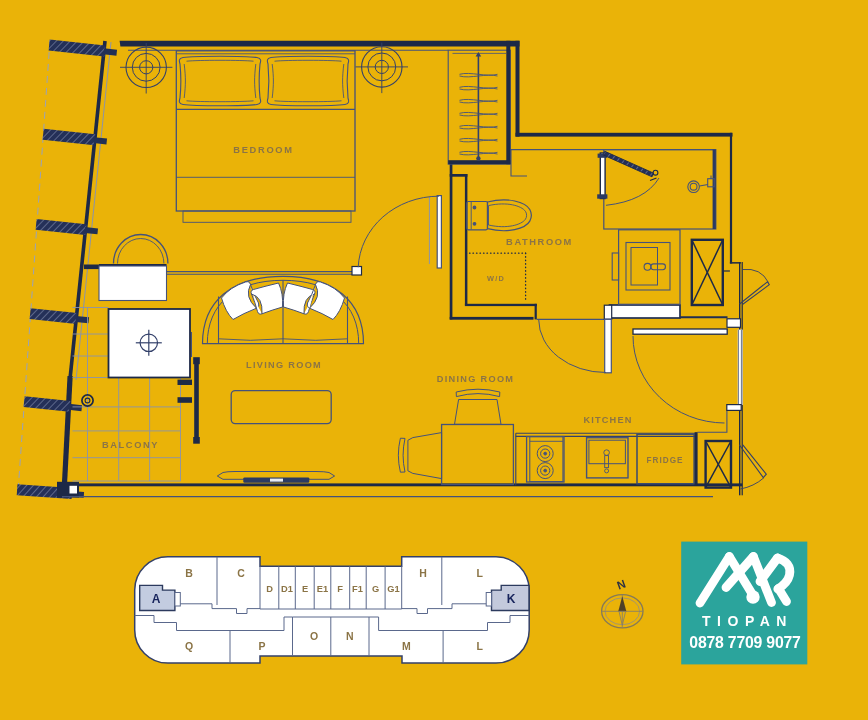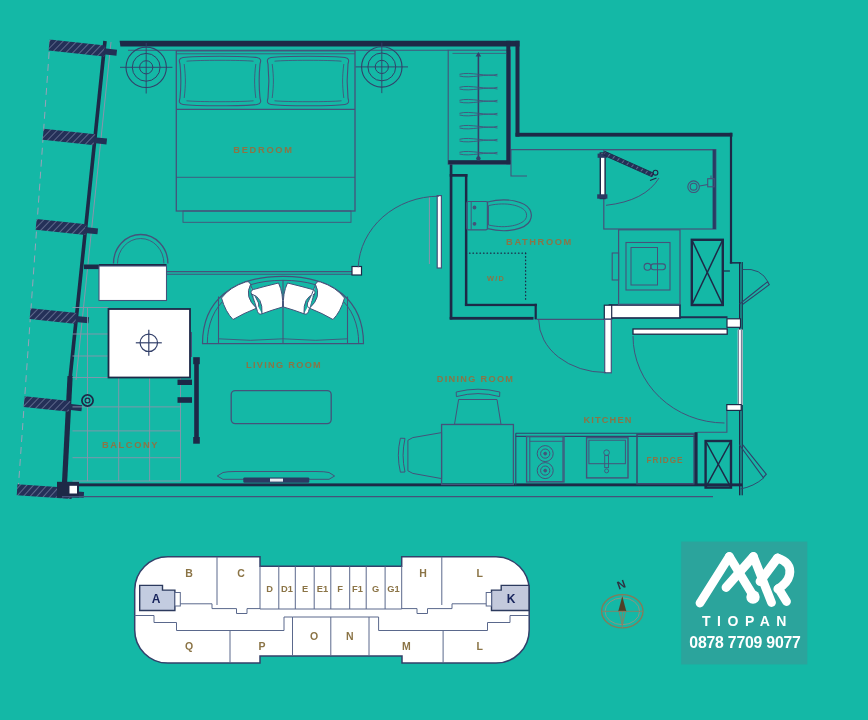--- a/index.html
+++ b/index.html
@@ -1,16 +1,16 @@
 <!DOCTYPE html>
 <html><head>
 <meta charset="utf-8">
 <style>
   html,body{margin:0;padding:0;background:#ffffff;}
-  #stage{width:868px;height:720px;position:relative;background:#14b8a6;overflow:hidden;}
+  #stage{width:868px;height:720px;position:relative;background:#eab308;overflow:hidden;}
   svg{display:block;}
   text{font-family:"Liberation Sans",sans-serif;}
 </style>
 </head>
 <body>
 <div id="stage">
 <svg width="868" height="720" viewBox="0 0 868 720">
 <defs>
 <pattern id="hatch" patternUnits="userSpaceOnUse" width="5" height="5" patternTransform="rotate(38)">
   <rect width="5" height="5" fill="#243058"></rect>

